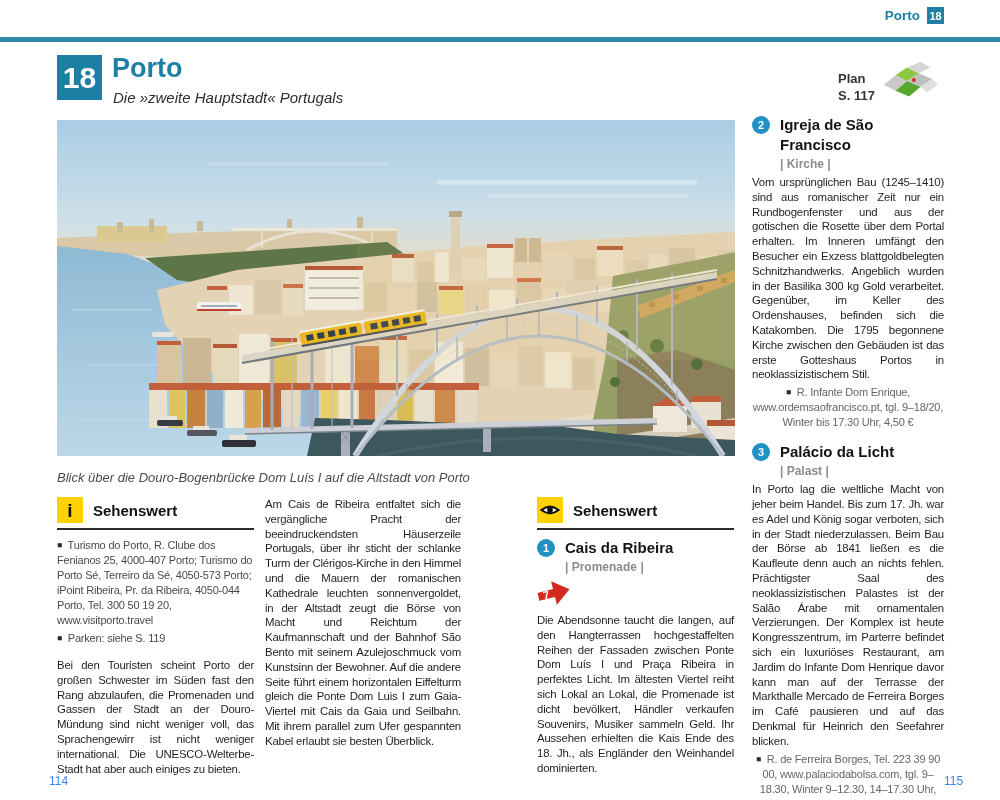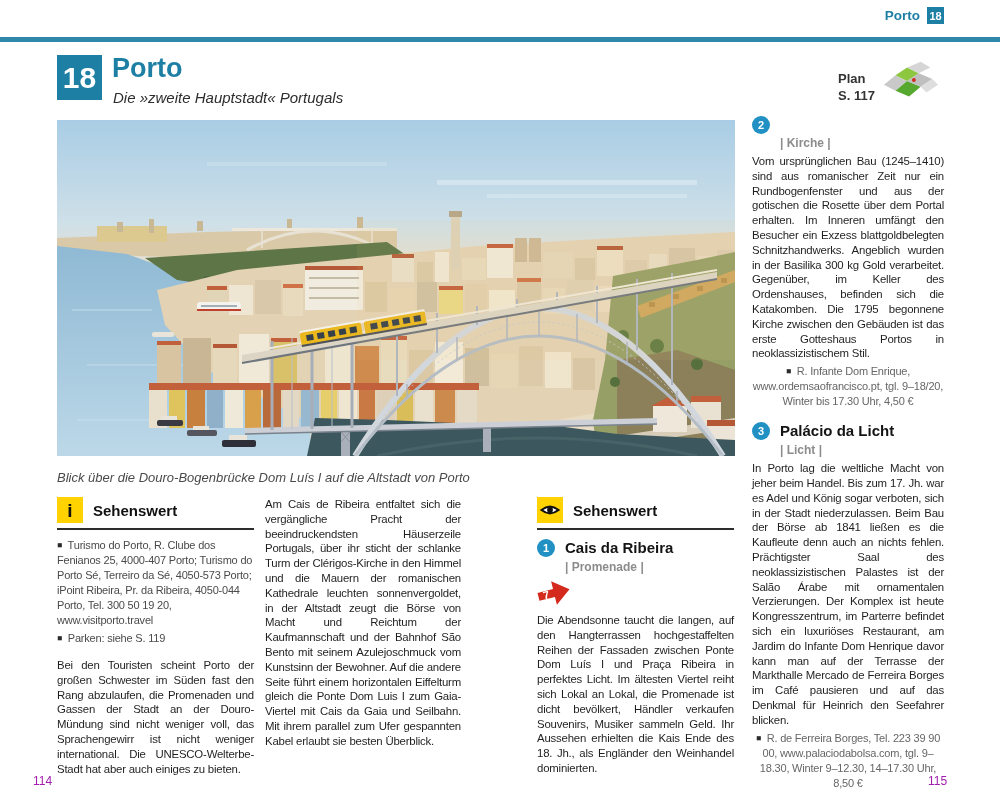--- a/index.html
+++ b/index.html
@@ -44,21 +44,21 @@
   .entry-head{display:flex;align-items:flex-start;margin-bottom:2px;}
   .marker{width:18px;height:18px;border-radius:50%;background:#2191c4;color:#fff;font-size:11px;font-weight:bold;
           display:flex;align-items:center;justify-content:center;margin-right:10px;flex:none;margin-top:1px;}
   .entry-title{font-weight:bold;font-size:15px;color:#141414;line-height:20px;}
   .category{margin-left:28px;color:#8c8c8c;font-weight:bold;font-size:12px;margin:1px 0 4px 28px;}
   .tip{display:flex;align-items:center;margin:3px 0 5px 0;}
   .tip svg{flex:none;margin-right:6px;}
   .tip-text{font-style:italic;font-size:11.5px;line-height:14px;color:#262626;}
   .gap{height:12px;}
   
-  .pageno{position:absolute;top:774px;font-size:12px;color:#a21caf;}
+  .pageno{position:absolute;top:774px;font-size:12px;color:#3b82f6;margin-left:16px;}
   .pn-l{left:33px;}
   .pn-r{left:928px;}
 </style>
 </head>
 <body>
 
 <div class="page">
 
   <div class="hdr">
     <span class="hdr-title">Porto</span>
@@ -358,33 +358,34 @@
           <text x="6" y="19" font-size="11" font-weight="bold" fill="#ffffff" font-family="Liberation Sans, sans-serif">7</text>
         </g>
       </svg>
     </div>
     <div class="body-txt">Die Abendsonne taucht die langen, auf den Hangterrassen hochgestaffelten Reihen der Fassaden zwischen Ponte Dom Luís I und Praça Ribeira in perfektes Licht. Im ältesten Viertel reiht sich Lokal an Lokal, die Promenade ist dicht bevölkert, Händler verkaufen Souvenirs, Musiker sammeln Geld. Ihr Aussehen erhielten die Kais Ende des 18. Jh., als Engländer den Weinhandel dominierten.</div>
   </div>
 
   <div class="rcol">
     <div class="entry-head">
       <div class="marker">2</div>
+      <div class="entry-title">Igreja de São Francisco</div>
     </div>
     <div class="category">| Kirche |</div>
     <div class="body-txt">Vom ursprünglichen Bau (1245–1410) sind aus romanischer Zeit nur ein Rundbogenfenster und aus der gotischen die Rosette über dem Portal erhalten. Im Inneren umfängt den Besucher ein Exzess blattgoldbelegten Schnitzhandwerks. Angeblich wurden in der Basilika 300 kg Gold verarbeitet. Gegenüber, im Keller des Ordenshauses, befinden sich die Katakomben. Die 1795 begonnene Kirche zwischen den Gebäuden ist das erste Gotteshaus Portos in neoklassizistischem Stil.</div>
     <div class="detail gray-detail">
       <span class="sq">■</span>
       <span>R. Infante Dom Enrique, www.ordemsaofrancisco.pt, tgl. 9–18/20, Winter bis 17.30 Uhr, 4,50 €</span>
     </div>
     <div class="gap"></div>
     <div class="entry-head">
       <div class="marker">3</div>
       <div class="entry-title">Palácio da Licht</div>
     </div>
-    <div class="category">| Licht |</div>
+    <div class="category">| Palast |</div>
     <div class="body-txt">In Porto lag die weltliche Macht von jeher beim Handel. Bis zum 17. Jh. war es Adel und König sogar verboten, sich in der Stadt niederzulassen. Beim Bau der Börse ab 1841 ließen es die Kaufleute denn auch an nichts fehlen. Prächtigster Saal des neoklassizistischen Palastes ist der Salão Árabe mit ornamentalen Verzierungen. Der Komplex ist heute Kongresszentrum, im Parterre befindet sich ein luxuriöses Restaurant, am Jardim do Infante Dom Henrique davor kann man auf der Terrasse der Markthalle Mercado de Ferreira Borges im Café pausieren und auf das Denkmal für Heinrich den Seefahrer blicken.</div>
     <div class="detail gray-detail">
       <span class="sq">■</span>
       <span>R. de Ferreira Borges, Tel. 223 39 90 00, www.palaciodabolsa.com, tgl. 9–18.30, Winter 9–12.30, 14–17.30 Uhr, 8,50 €</span>
     </div>
   </div>
 
   <div class="pageno pn-l">114</div>
   <div class="pageno pn-r">115</div>
 

